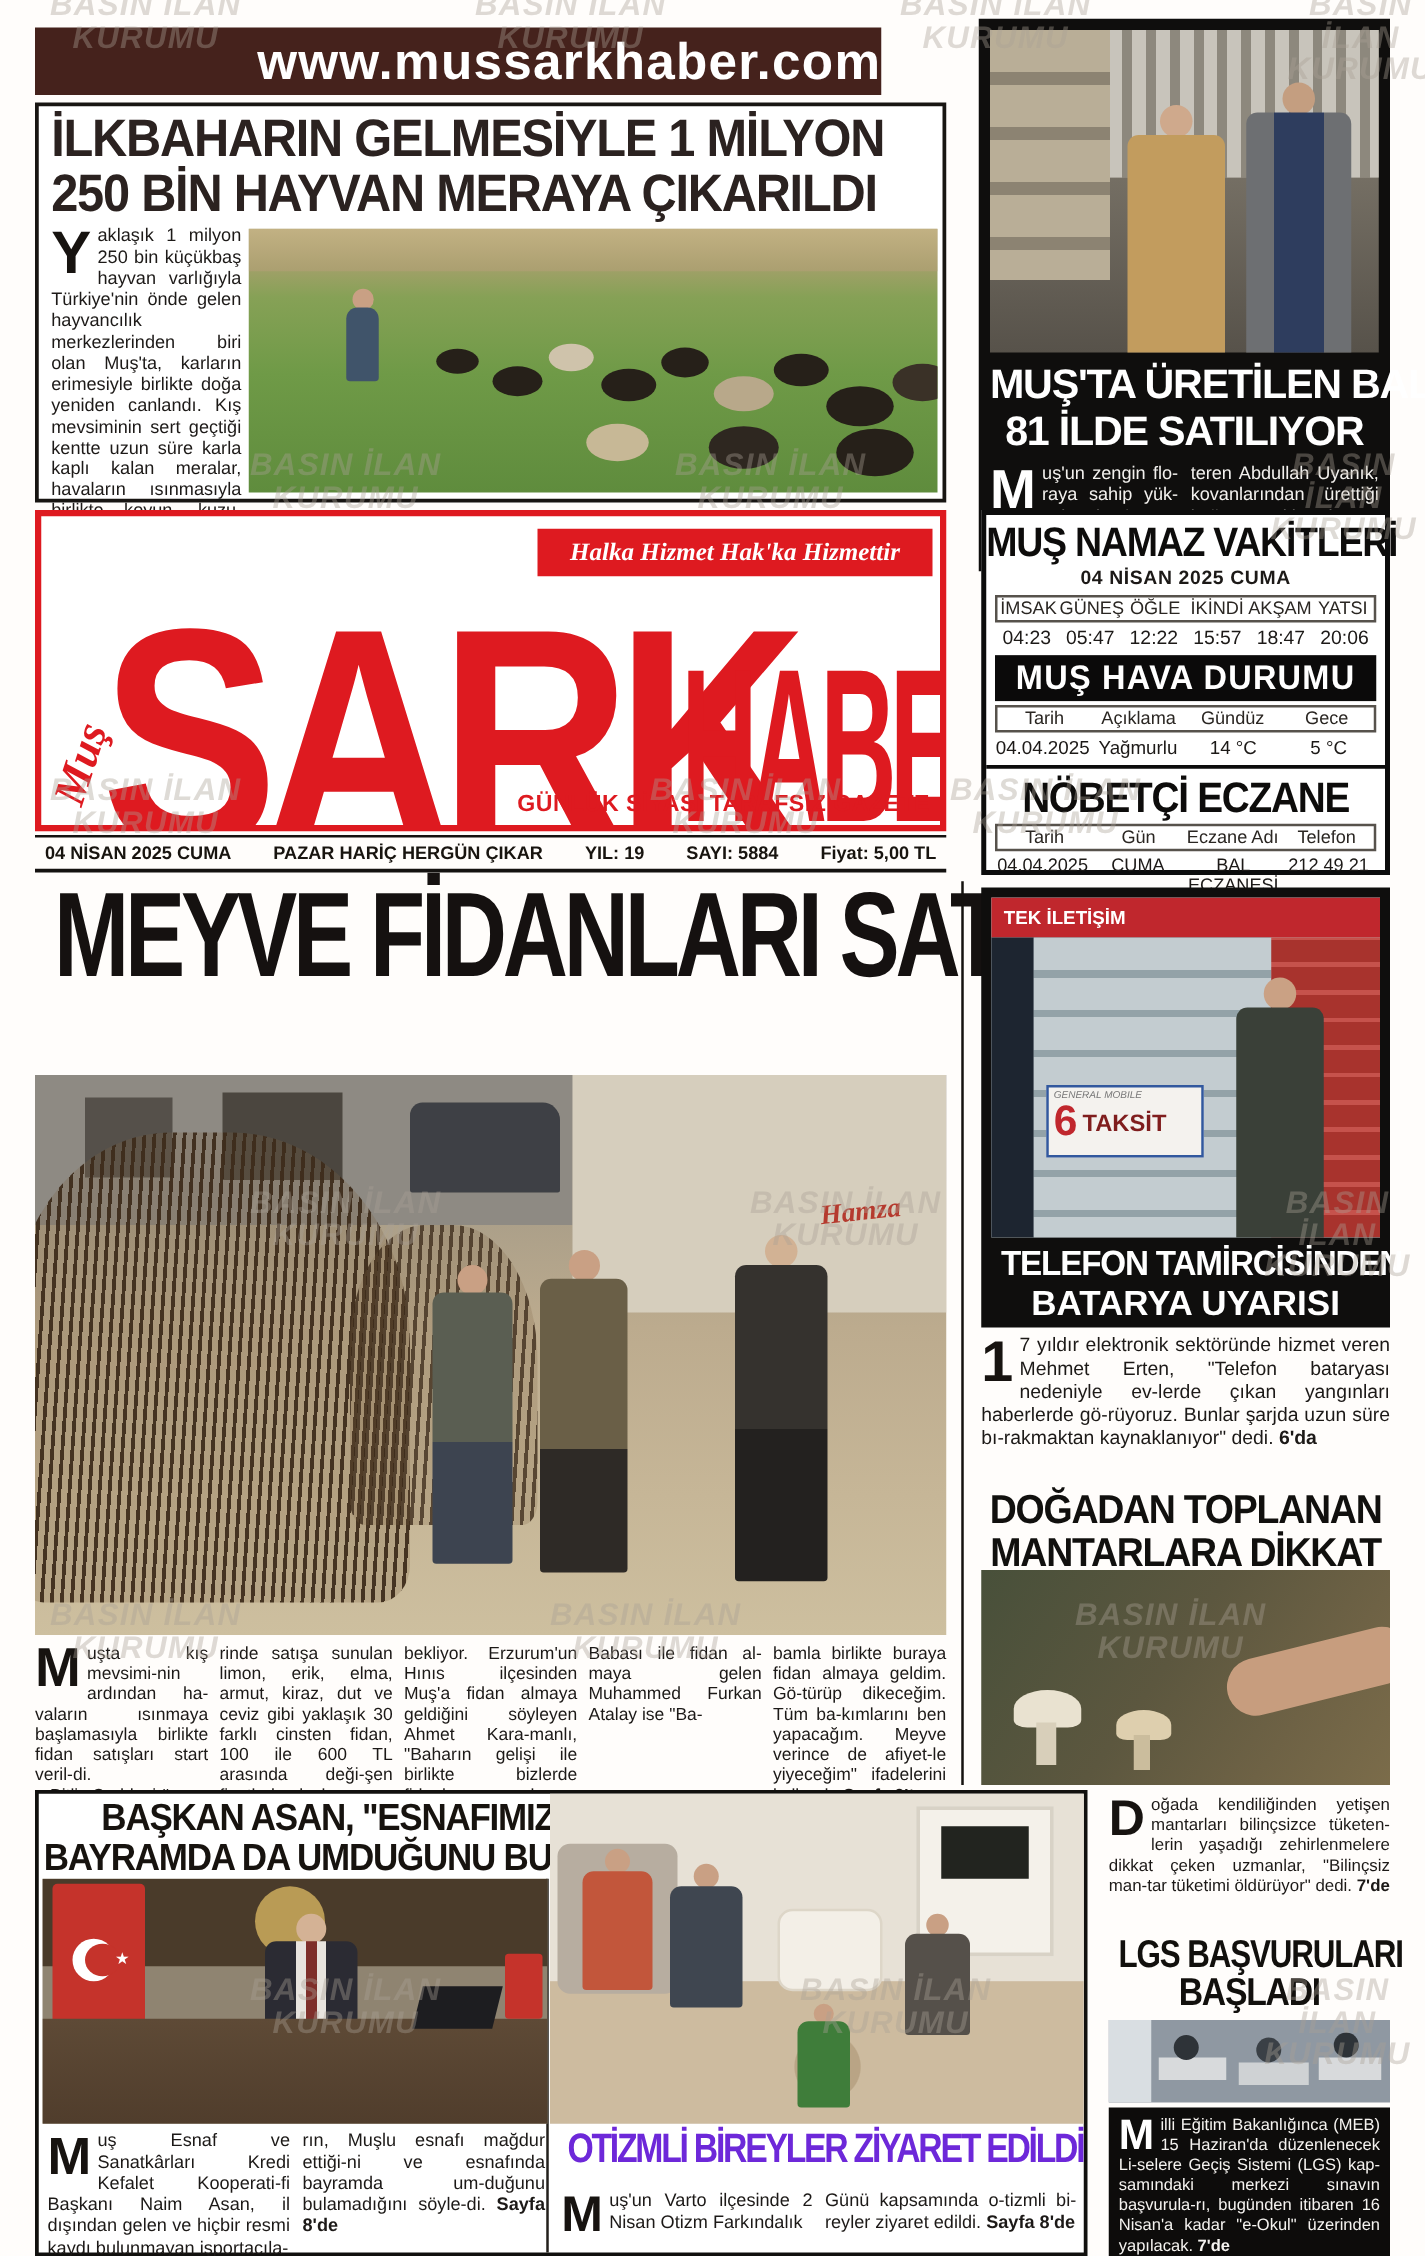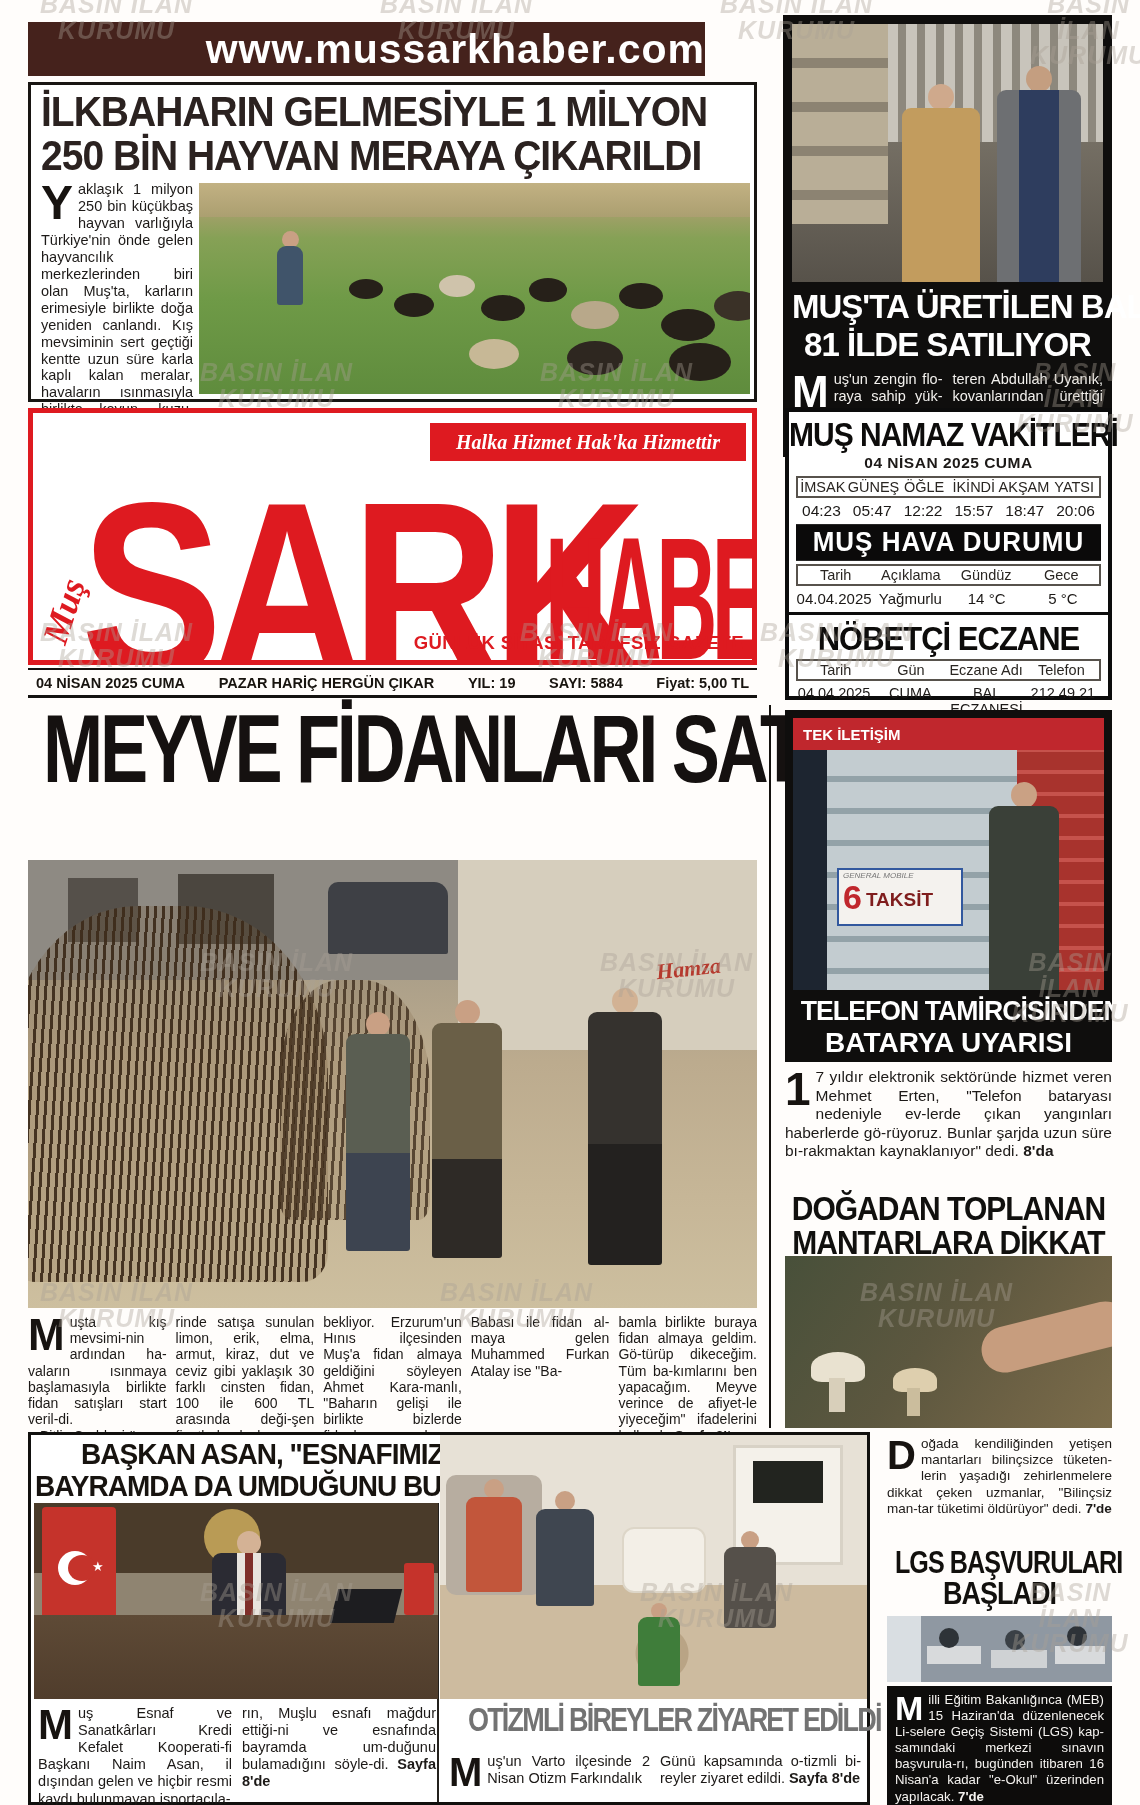--- a/index.html
+++ b/index.html
@@ -110,21 +110,21 @@
               background:linear-gradient(125deg,#48503a 0%,#5c573f 45%,#6e6245 75%,#7b6c4a 100%)}
   .mush-body{left:887px;top:1436px;width:225px;font-size:13.5px;line-height:1.2;text-align:justify}
 
   
   .bottom-box{left:28px;top:1432px;width:842px;height:373px;border:3px solid #11100e;background:#fff}
   .mayor-hl{position:absolute;left:4px;top:3px;width:500px;text-align:center;color:#17130f}
   .office-photo{position:absolute;left:3px;top:68px;width:404px;height:196px;overflow:hidden;background:#8f8471}
   .living-photo{position:absolute;left:409px;top:0;width:427px;height:264px;overflow:hidden;background:#ded7ca}
   .mayor-body{position:absolute;left:7px;top:270px;width:398px;display:flex;gap:10px}
   .mayor-body .c{flex:1;font-size:14.5px;line-height:1.18;text-align:justify}
-  .autism-hl{position:absolute;left:414px;top:268px;width:420px;text-align:left;color:#737373}
+  .autism-hl{position:absolute;left:400px;top:268px;width:420px;text-align:left;color:#6d28d9}
   .autism-body{position:absolute;left:418px;top:318px;width:412px;display:flex;gap:10px}
   .autism-body .c{flex:1;font-size:14.5px;line-height:1.18;text-align:justify}
   .bb-div{position:absolute;left:406px;top:68px;bottom:0;width:2px;background:#23201c}
 
   
   .lgs-hl{left:887px;top:1548px;width:225px;text-align:center;color:#12100d}
   .lgs-photo{left:887px;top:1616px;width:225px;height:66px;overflow:hidden;background:#8f98a2}
   .lgs-box{left:887px;top:1686px;width:225px;height:119px;background:#0d0c0b;color:#f5f3f0;
            padding:6px 8px;font-size:13.2px;line-height:1.22;text-align:justify}
 </style>
@@ -328,21 +328,21 @@
         <div class="p-body"></div>
       </div>
     </div>
     <div class="phone-hl">
       <div style="font-weight:bold;font-size:28px;white-space:nowrap;transform:scaleX(.95);letter-spacing:-1px">TELEFON TAMİRCİSİNDEN</div>
       <div style="font-weight:bold;font-size:28px;letter-spacing:0">BATARYA UYARISI</div>
     </div>
   </div>
   <div class="abs phone-body">
     <span class="dropcap" style="font-size:46px">1</span><span>7 yıldır elektronik sektöründe hizmet veren Mehmet Erten, "Telefon bataryası nedeniyle ev-lerde çıkan yangınları haberlerde gö-rüyoruz. Bunlar şarjda uzun süre bı-rakmaktan kaynaklanıyor" dedi.</span>
-    <span class="pref">8'da</span>
+    <span class="pref">6'da</span>
   </div>
 
   <div class="abs mush-hl">
     <div style="font-weight:bold;font-size:30px;letter-spacing:-1px;transform:scaleY(1.08)">DOĞADAN TOPLANAN</div>
     <div style="font-weight:bold;font-size:30px;letter-spacing:-1px;transform:scaleY(1.08)">MANTARLARA DİKKAT</div>
   </div>
   <div class="abs mush-photo">
     <div class="abs" style="left:26px;top:96px;width:54px;height:30px;background:#e9e2d0;border-radius:50% 50% 20% 20%"></div>
     <div class="abs" style="left:44px;top:122px;width:16px;height:34px;background:#d8cfba"></div>
     <div class="abs" style="left:108px;top:112px;width:44px;height:24px;background:#decfae;border-radius:50% 50% 20% 20%"></div>

